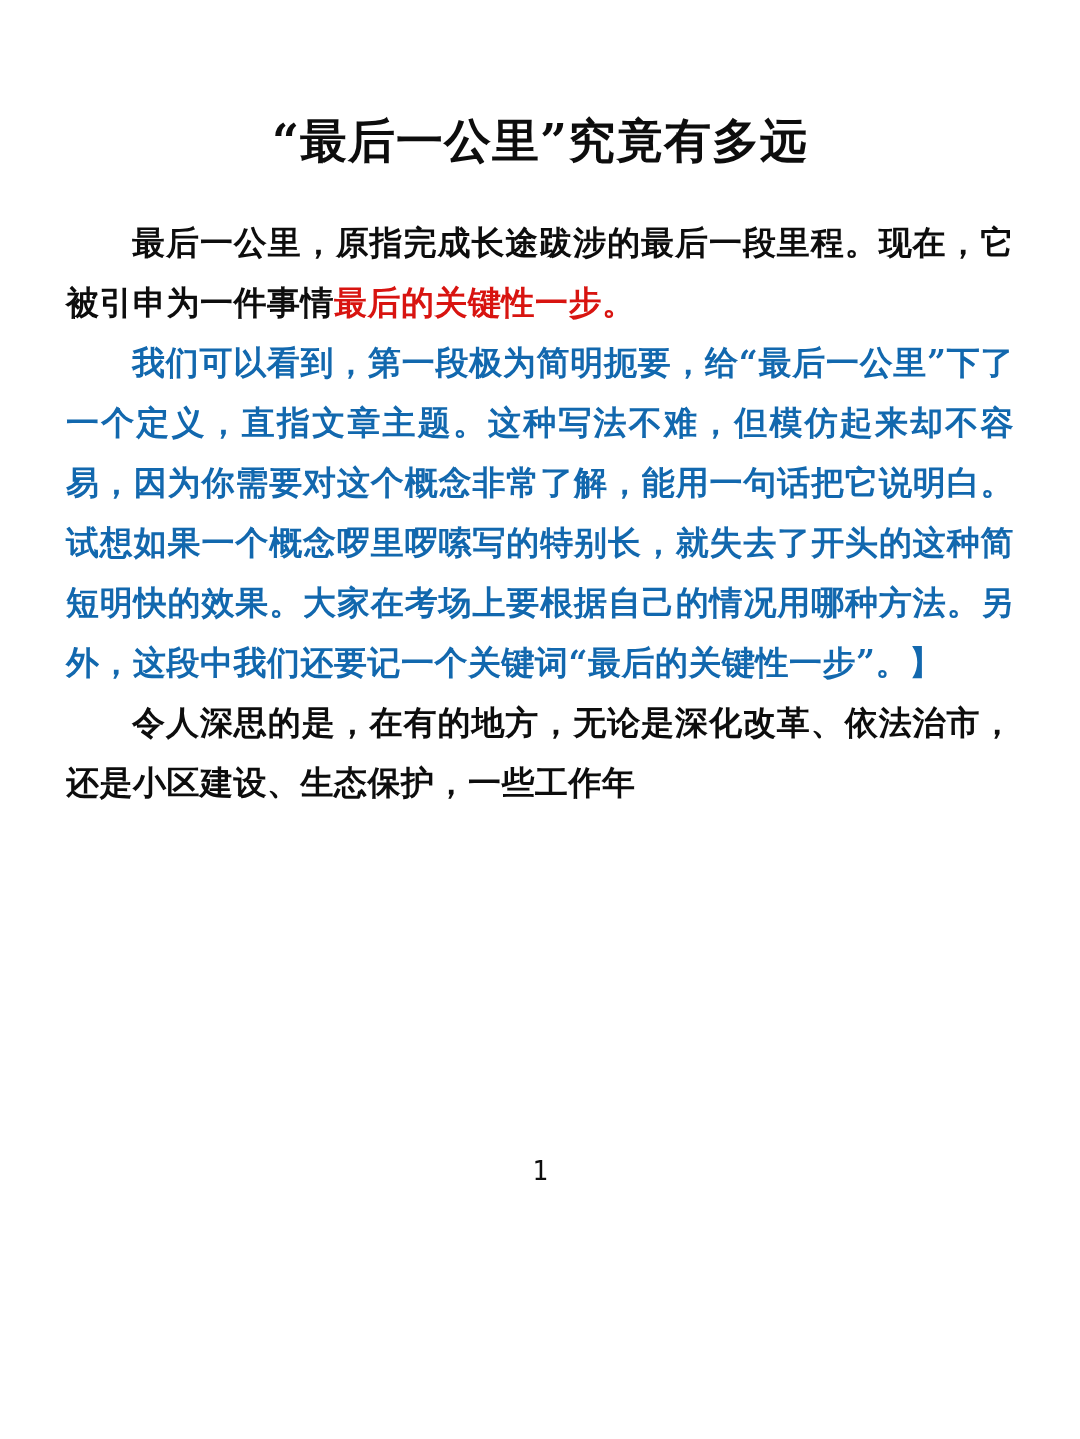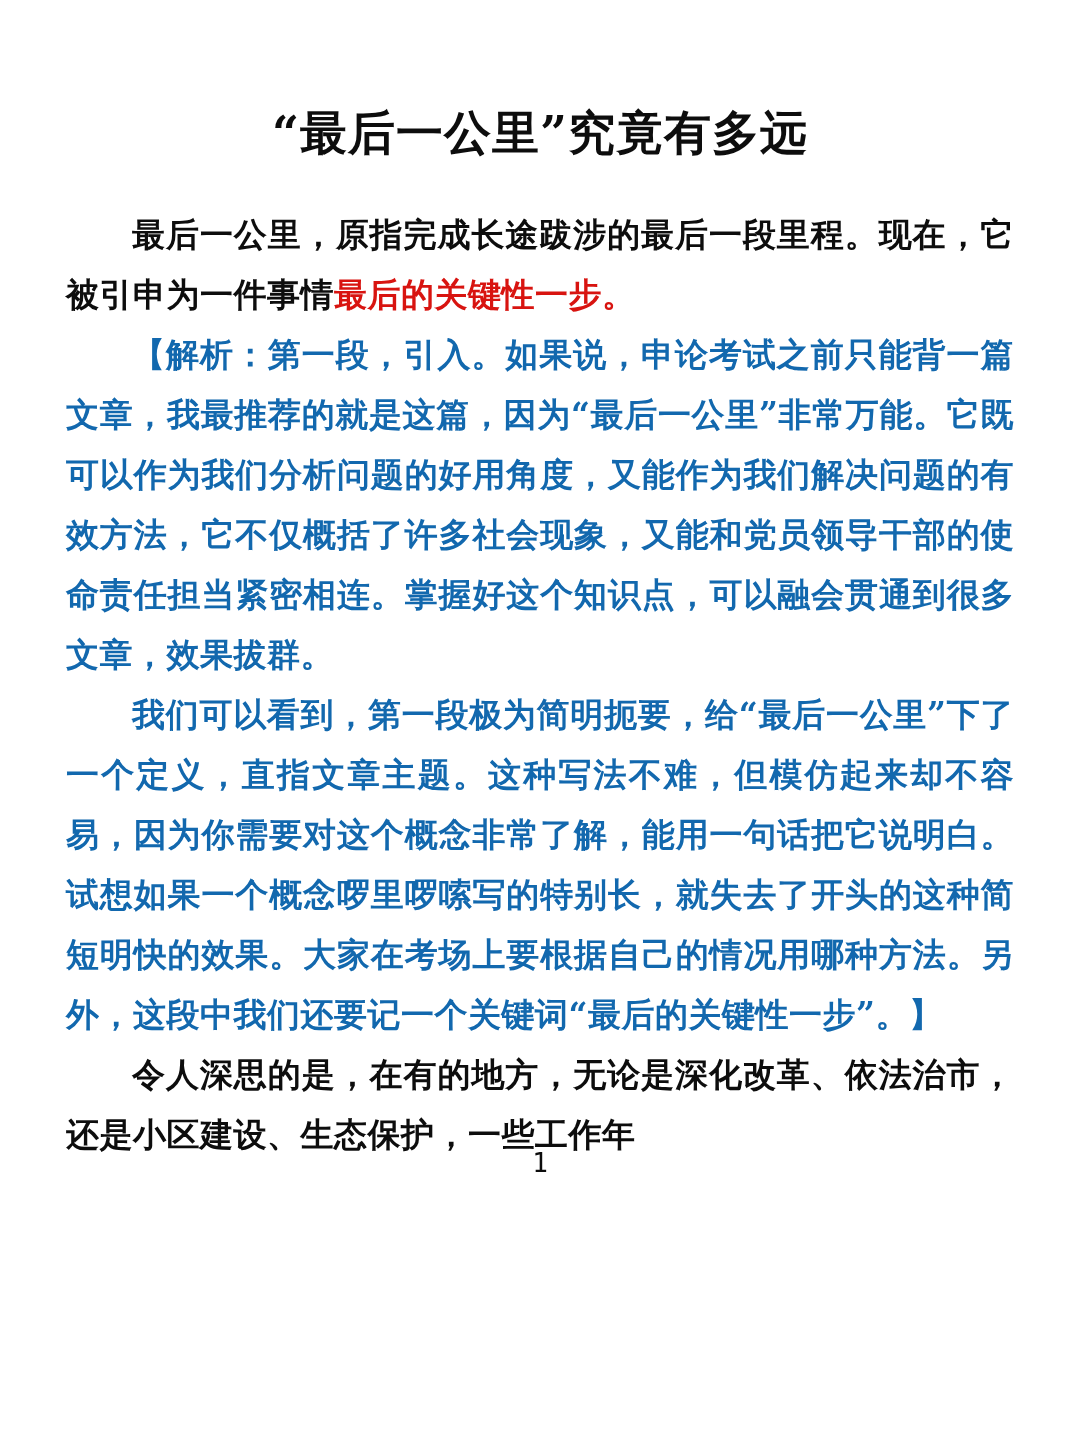--- a/index.html
+++ b/index.html
@@ -10,21 +10,21 @@
   }
   * { margin: 0; padding: 0; box-sizing: border-box; }
   html, body { background: #ffffff; }
   body {
     font-family: "DejaVu Serif", "Liberation Serif", serif;
   }
   .page {
     position: relative;
     width: 1080px;
     height: 1232px;
-    margin: 8px auto;
+    margin: 16px auto;
     background: var(--background);
     overflow: hidden;
   }
   .doc-title {
     margin-top: 94px;
     text-align: center;
     font-size: 47px;
     font-weight: 700;
     color: var(--body-text);
     letter-spacing: 1px;
@@ -59,21 +59,20 @@
 </style>
 </head>
 <body>
 
 <div class="page">
   <h1 class="doc-title">“最后一公里”究竟有多远</h1>
 
   <div class="content">
     <p class="para"><span class="black-segment">最后一公里，原指完成长途跋涉的最后一段里程。现在，它被引申为一件事情</span><span class="red-segment">最后的关键性一步。</span></p>
 
-    <p class="para blue">【解析：第一段，引入。如果说，申论考试之前只能背一篇文章，我最推荐的就是这篇，因为“最后一公里”非常万能。它既可以作为我们分析问题的好用角度，又能作为我们解决问题的有效方法，它不仅概括了许多社会现象，又能和党员领导干部的使命责任担当紧密相连。掌握好这个知识点，可以融会贯通到很多文章，效果拔群。</p>
 
     <p class="para blue">我们可以看到，第一段极为简明扼要，给“最后一公里”下了一个定义，直指文章主题。这种写法不难，但模仿起来却不容易，因为你需要对这个概念非常了解，能用一句话把它说明白。试想如果一个概念啰里啰嗦写的特别长，就失去了开头的这种简短明快的效果。大家在考场上要根据自己的情况用哪种方法。另外，这段中我们还要记一个关键词“最后的关键性一步”。】</p>
 
     <p class="para">令人深思的是，在有的地方，无论是深化改革、依法治市，还是小区建设、生态保护，一些工作年</p>
   </div>
 
   <div class="page-number">1</div>
 </div>
 
 </body></html>

